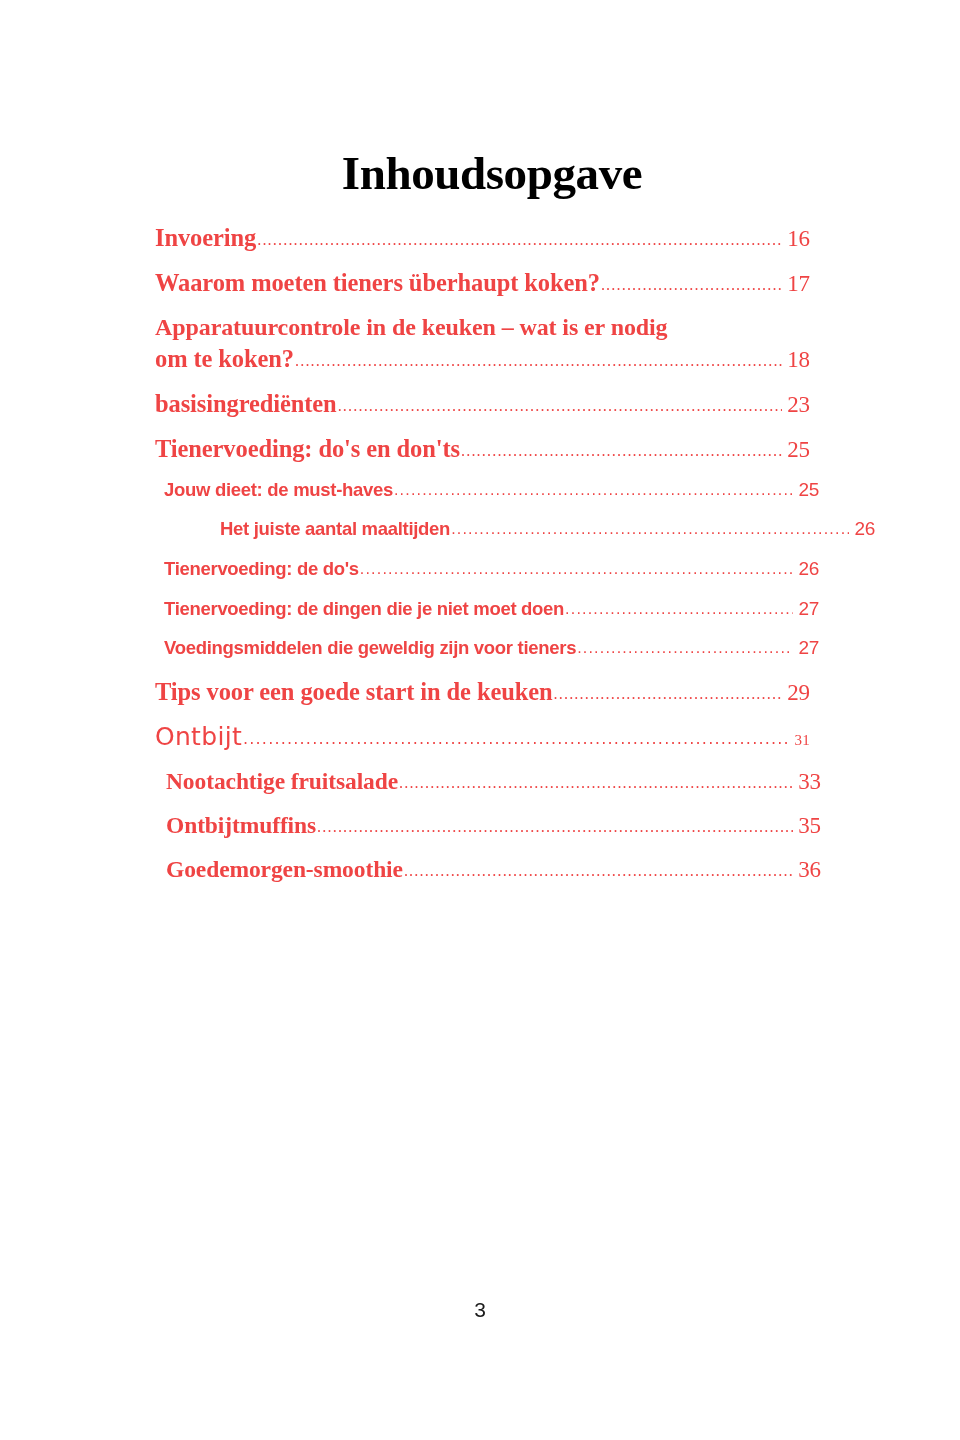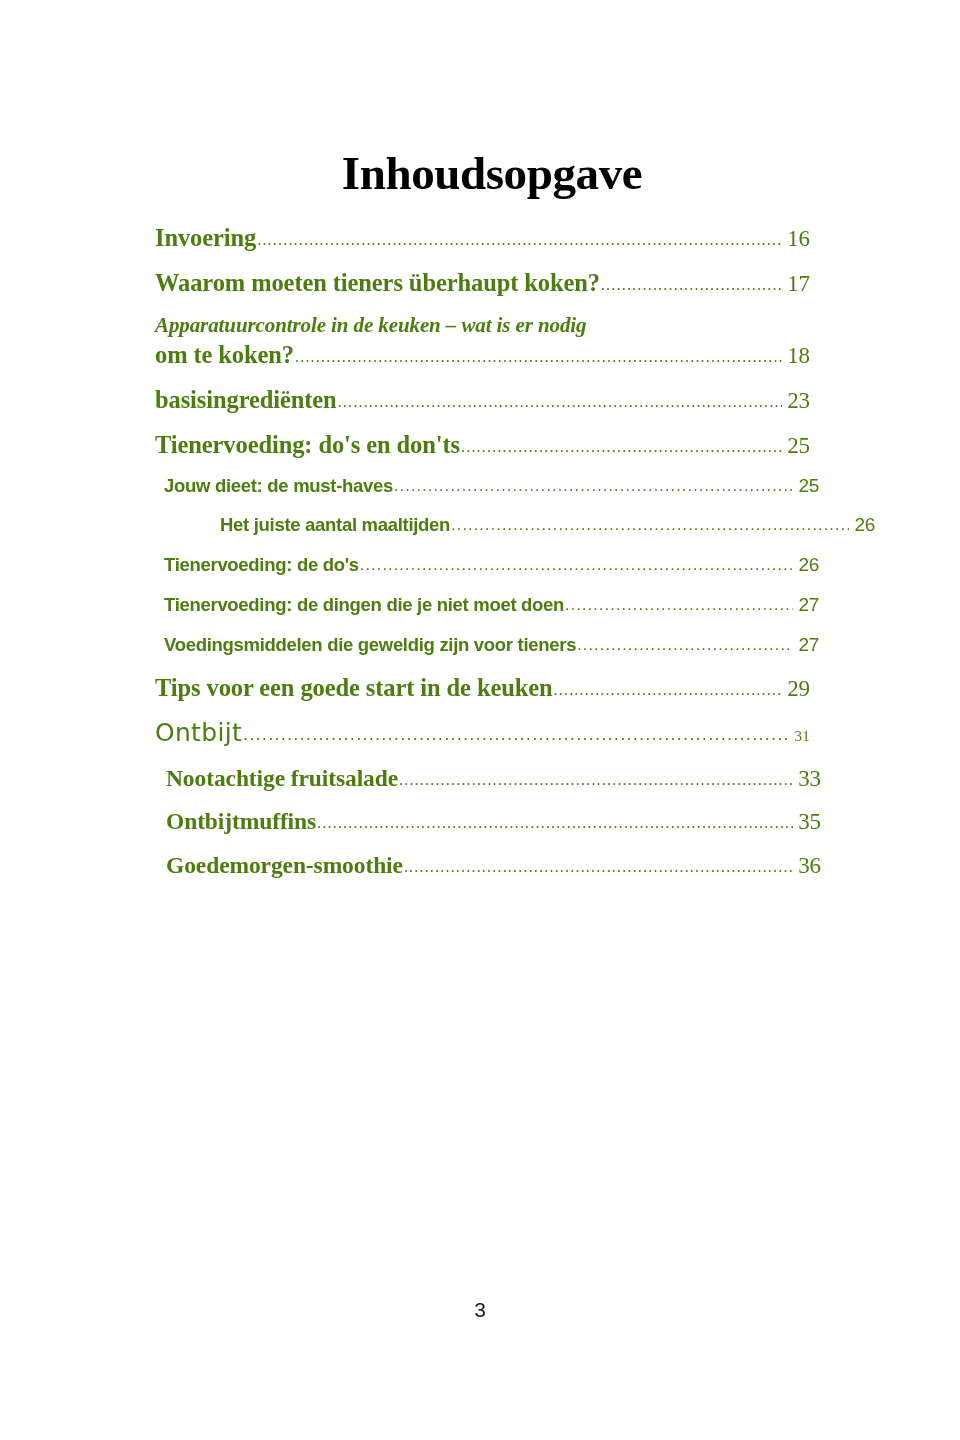--- a/index.html
+++ b/index.html
@@ -43,21 +43,21 @@
     top: 222px;
     width: 655px;
   }
 
   
   .toc-entry {
     display: block;
     width: 100%;
     box-sizing: border-box;
     text-decoration: none;
-    color: #4d7c0f;
+    color: #ef4444;
   }
   .toc-line {
     display: flex;
     align-items: baseline;
     width: 100%;
   }
   .toc-text {
     white-space: nowrap;
     flex: 0 0 auto;
   }
@@ -87,22 +87,21 @@
     margin-bottom: 13px;
     letter-spacing: -0.1px;
   }
   .lvl1 .toc-page { font-size: 23px; font-weight: normal; }
   .lvl1 .toc-dots { font-weight: normal; }
 
   
   .lvl1.wrapped .head {
     display: block;
     white-space: nowrap;
-    font-size: 21px;
-    font-style: italic;
+    font-size: 24px;
   }
 
   
   .lvl2 {
     font-family: "Liberation Sans", sans-serif;
     font-weight: bold;
     font-size: 18.5px;
     line-height: 1.30;
     margin-left: 9px;
     margin-bottom: 15px;

